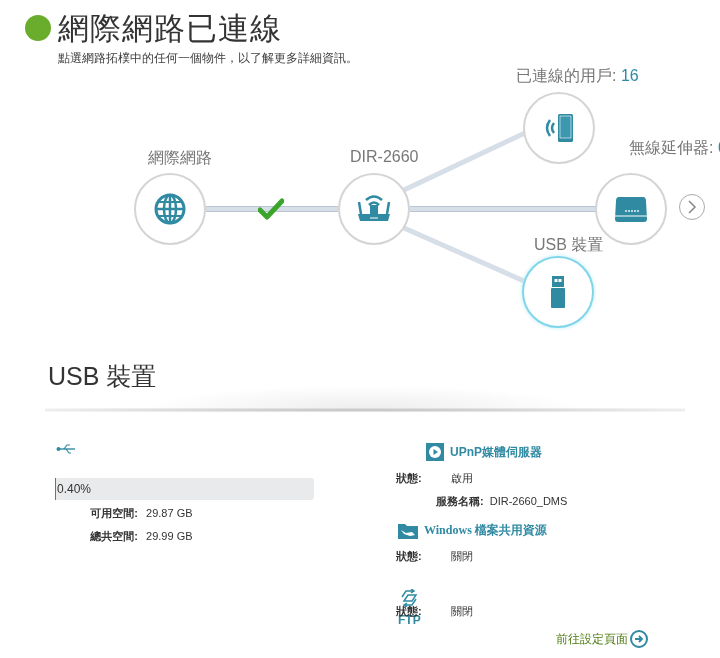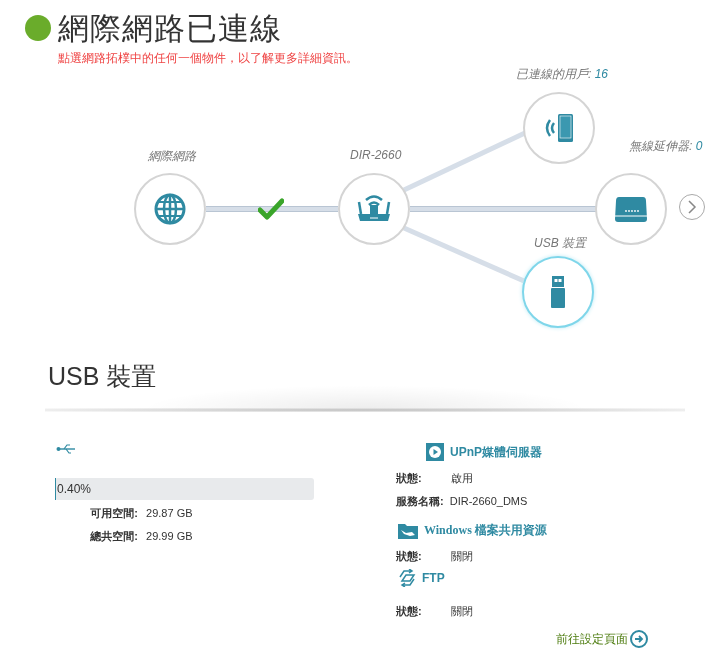--- a/index.html
+++ b/index.html
@@ -1,46 +1,46 @@
 <!DOCTYPE html>
 <html><head>
 <meta charset="utf-8">
 <style>
   * { box-sizing: border-box; margin: 0; padding: 0; }
   html, body { width: 720px; height: 658px; background: #ffffff; overflow: hidden; }
   body { font-family: "Liberation Sans", "DejaVu Sans", sans-serif; color: #333; position: relative; }
 
   .status-dot { position: absolute; left: 25px; top: 15px; width: 26px; height: 26px; border-radius: 50%; background: #6aac2b; }
   .page-title { position: absolute; left: 58px; top: 8px; font-size: 31px; color: #333; font-weight: normal; letter-spacing: 1px; }
-  .subtitle { position: absolute; left: 58px; top: 50px; font-size: 12px; color: #ef4444; }
+  .subtitle { position: absolute; left: 58px; top: 50px; font-size: 12px; color: #404040; }
 
   .topo { position: absolute; left: 0; top: 60px; width: 720px; height: 290px; }
   .topo svg.lines { position: absolute; left: 0; top: 0; }
   .node { position: absolute; width: 72px; height: 72px; border-radius: 50%; background: #fff; border: 2px solid #d4d4d4; display: flex; align-items: center; justify-content: center; cursor: pointer; }
   .node.selected { border: 2px solid #7fd6ea; box-shadow: 0 0 4px #bdeaf4; }
-  .node-label { position: absolute; font-size: 12px; color: #777; white-space: nowrap; font-style: italic; }
+  .node-label { position: absolute; font-size: 16px; color: #777; white-space: nowrap; }
   .node-label .count { color: #2f8aa2; }
   .nav-arrow { position: absolute; left: 679px; top: 134px; width: 26px; height: 26px; border-radius: 50%; border: 1px solid #aaa; background: #fff; display:flex; align-items:center; justify-content:center; cursor: pointer; }
 
   .section-title { position: absolute; left: 48px; top: 360px; font-size: 25px; color: #333; font-weight: normal; }
   .section-shadow { position: absolute; left: 45px; top: 408px; width: 640px; height: 4px; background: radial-gradient(ellipse at center, #bdbdbd 0%, #dcdcdc 45%, rgba(255,255,255,0) 100%); }
   .section-glow { position: absolute; left: 140px; top: 385px; width: 450px; height: 24px; background: radial-gradient(ellipse at 50% 100%, rgba(0,0,0,0.07) 0%, rgba(255,255,255,0) 70%); }
 
   .usb-port { position: absolute; left: 56px; top: 443px; font-size: 18px; color: #2f8aa2; display:flex; align-items:center; gap: 3px; }
   .progress { position: absolute; left: 55px; top: 478px; width: 259px; height: 22px; background: #e8eaec; border-radius: 3px; text-align: right; }
   .progress .fill { position:absolute; left:0; top:0; height:22px; width:1px; background:#2f8aa2; }
   .progress .pct { position:absolute; left:2px; top:4px; font-size: 12px; color:#333; }
   .kv { position: absolute; font-size: 11px; color: #333; text-align: center; }
   .kv .k { font-weight: bold; display:inline-block; }
   .kv .v { display:inline-block; }
 
   .svc-title { position: absolute; left: 398px; display:flex; align-items:center; gap:6px; font-size: 12px; font-weight: bold; color: #2f8aa2; }
   .svc-row { position: absolute; left: 396px; font-size: 11px; color: #333; }
   .svc-row .k { font-weight: bold; display:inline-block; width: 52px; }
-  .svc-row .k.wide { width: auto; margin-right: 3px; }
+  .svc-row .k.wide { width: auto; margin-right: 3px; margin-left: 40px; }
 
   .goto { position: absolute; left: 556px; top: 630px; display:flex; align-items:center; gap:2px; font-size: 12px; color: #4d7c0f; cursor: pointer; }
   .goto .circ { width: 18px; height: 18px; border-radius: 50%; border: 2px solid #2f8aa2; display:flex; align-items:center; justify-content:center; }
 </style>
 </head>
 <body>
 
 <div class="status-dot"></div>
 <h1 class="page-title">網際網路已連線</h1>
 <div class="subtitle">點選網路拓樸中的任何一個物件，以了解更多詳細資訊。</div>
@@ -187,21 +187,21 @@
     <path d="M0 1 L7 1 L9 3 L20 3 L20 16 L0 16 Z" fill="#2f8aa2"></path>
     <path d="M3 7 L8 10 L14 9 L17 12 L12 13 L6 11 Z" fill="#fff"></path>
   </svg>
   <span>Windows 檔案共用資源</span>
 </div>
 <div class="svc-row" style="top:549px;">
   <span class="k">狀態:</span>
   <span>關閉</span>
 </div>
 
-<div class="svc-title" style="top:569px;">
+<div class="svc-title" style="top:589px;flex-direction:column;">
   <svg width="18" height="18" viewBox="0 0 18 18">
     <path d="M2 8 L6 2 L14 2 M11 0 L14 2 L11 4" fill="none" stroke="#2f8aa2" stroke-width="1.5"></path>
     <path d="M4 12 L8 6 L16 6 L12 12 Z" fill="none" stroke="#2f8aa2" stroke-width="1.5"></path>
     <path d="M16 10 L12 16 L4 16 M7 14 L4 16 L7 18" fill="none" stroke="#2f8aa2" stroke-width="1.5"></path>
   </svg>
   <span>FTP</span>
 </div>
 <div class="svc-row" style="top:604px;">
   <span class="k">狀態:</span>
   <span>關閉</span>

